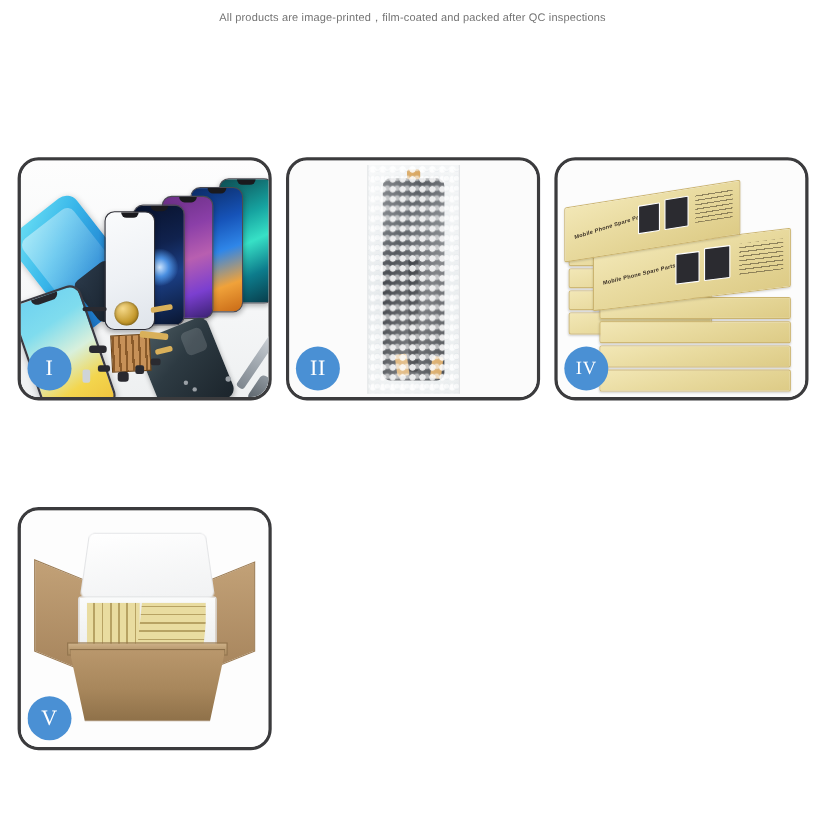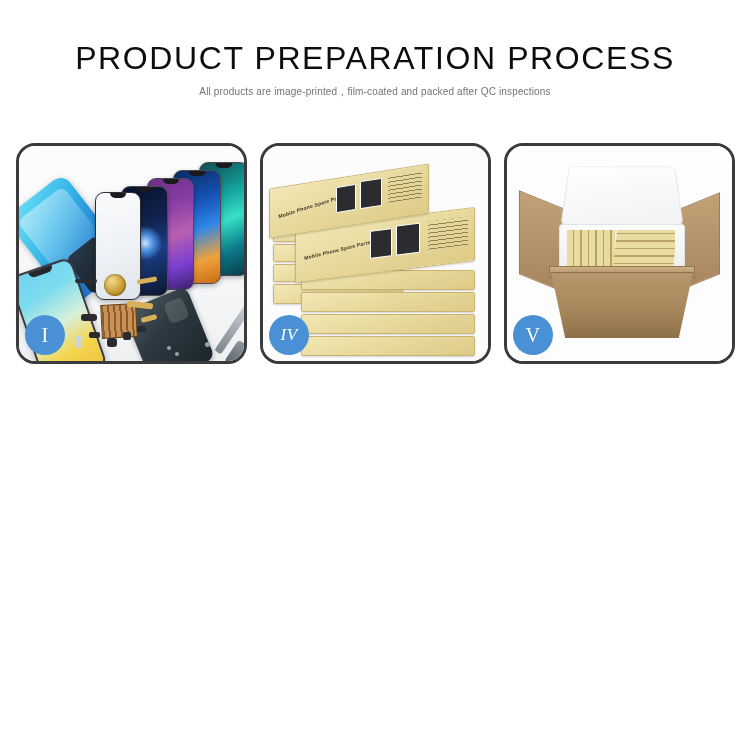--- a/index.html
+++ b/index.html
@@ -82,21 +82,21 @@
     border-radius: 50%;
     background: #4a90d4;
     color: #ffffff;
     font-family: "Liberation Serif", serif;
     font-size: 20px;
     line-height: 40px;
     text-align: center;
     letter-spacing: 0.5px;
     z-index: 40;
   }
-  .badge.wide { font-size: 17px; font-style: italic; }
+  .badge.wide { font-size: 17px; }
 
   
   .p1-bg {
     position: absolute; inset: 0;
     background: linear-gradient(180deg,#fdfdfd 0%, #f6f7f8 58%, #eef0f1 100%);
   }
   
   .p1-blue {
     position: absolute;
     left: 12px; top: 38px;
@@ -467,21 +467,20 @@
   .p6-edge {
     position:absolute; left:134px; top:58px;
     width:2px; height:122px;
     background: rgba(110,88,56,.5);
   }
 </style>
 </head>
 <body>
 
 <div class="header">
-  <h1 class="page-title">PRODUCT PREPARATION PROCESS</h1>
   <p class="page-subtitle">All products are image-printed，film-coated and packed after QC inspections</p>
 </div>
 
 <div class="panel-grid">
 
   <div class="panel">
     <div class="panel-stage">
       <div class="p1-bg"></div>
 
       <div class="p1-blue"></div>
@@ -515,20 +514,35 @@
       <div class="screw" style="left:148px;top:200px;width:4px;height:4px;"></div>
       <div class="screw" style="left:156px;top:206px;width:4px;height:4px;"></div>
       <div class="screw" style="left:186px;top:196px;width:5px;height:5px;"></div>
 
       <div class="p1-driver"></div>
       <div class="p1-driver-h"></div>
     </div>
     <div class="badge">I</div>
   </div>
 
+  <div class="panel">
+    <div class="panel-stage">
+      <div class="p2-bg"></div>
+      <div class="p2-bag"></div>
+      <div class="p2-screen"></div>
+      <div class="p2-cable"></div>
+      <div class="p2-tape1"></div>
+      <div class="p2-tape2"></div>
+      <div class="p2-tape3"></div>
+      <div class="p2-bubbles"></div>
+      <div class="p2-bubbles2"></div>
+      <div class="p2-sheen"></div>
+    </div>
+    <div class="badge">II</div>
+  </div>
 
 
   <div class="panel">
     <div class="panel-stage">
       <div class="p4-bg"></div>
       <div class="p4-stack">
 
         <div class="bx" style="left:6px;  top:62px;  width:128px; height:16px;">
             <div class="bx-top"></div>
           </div>

